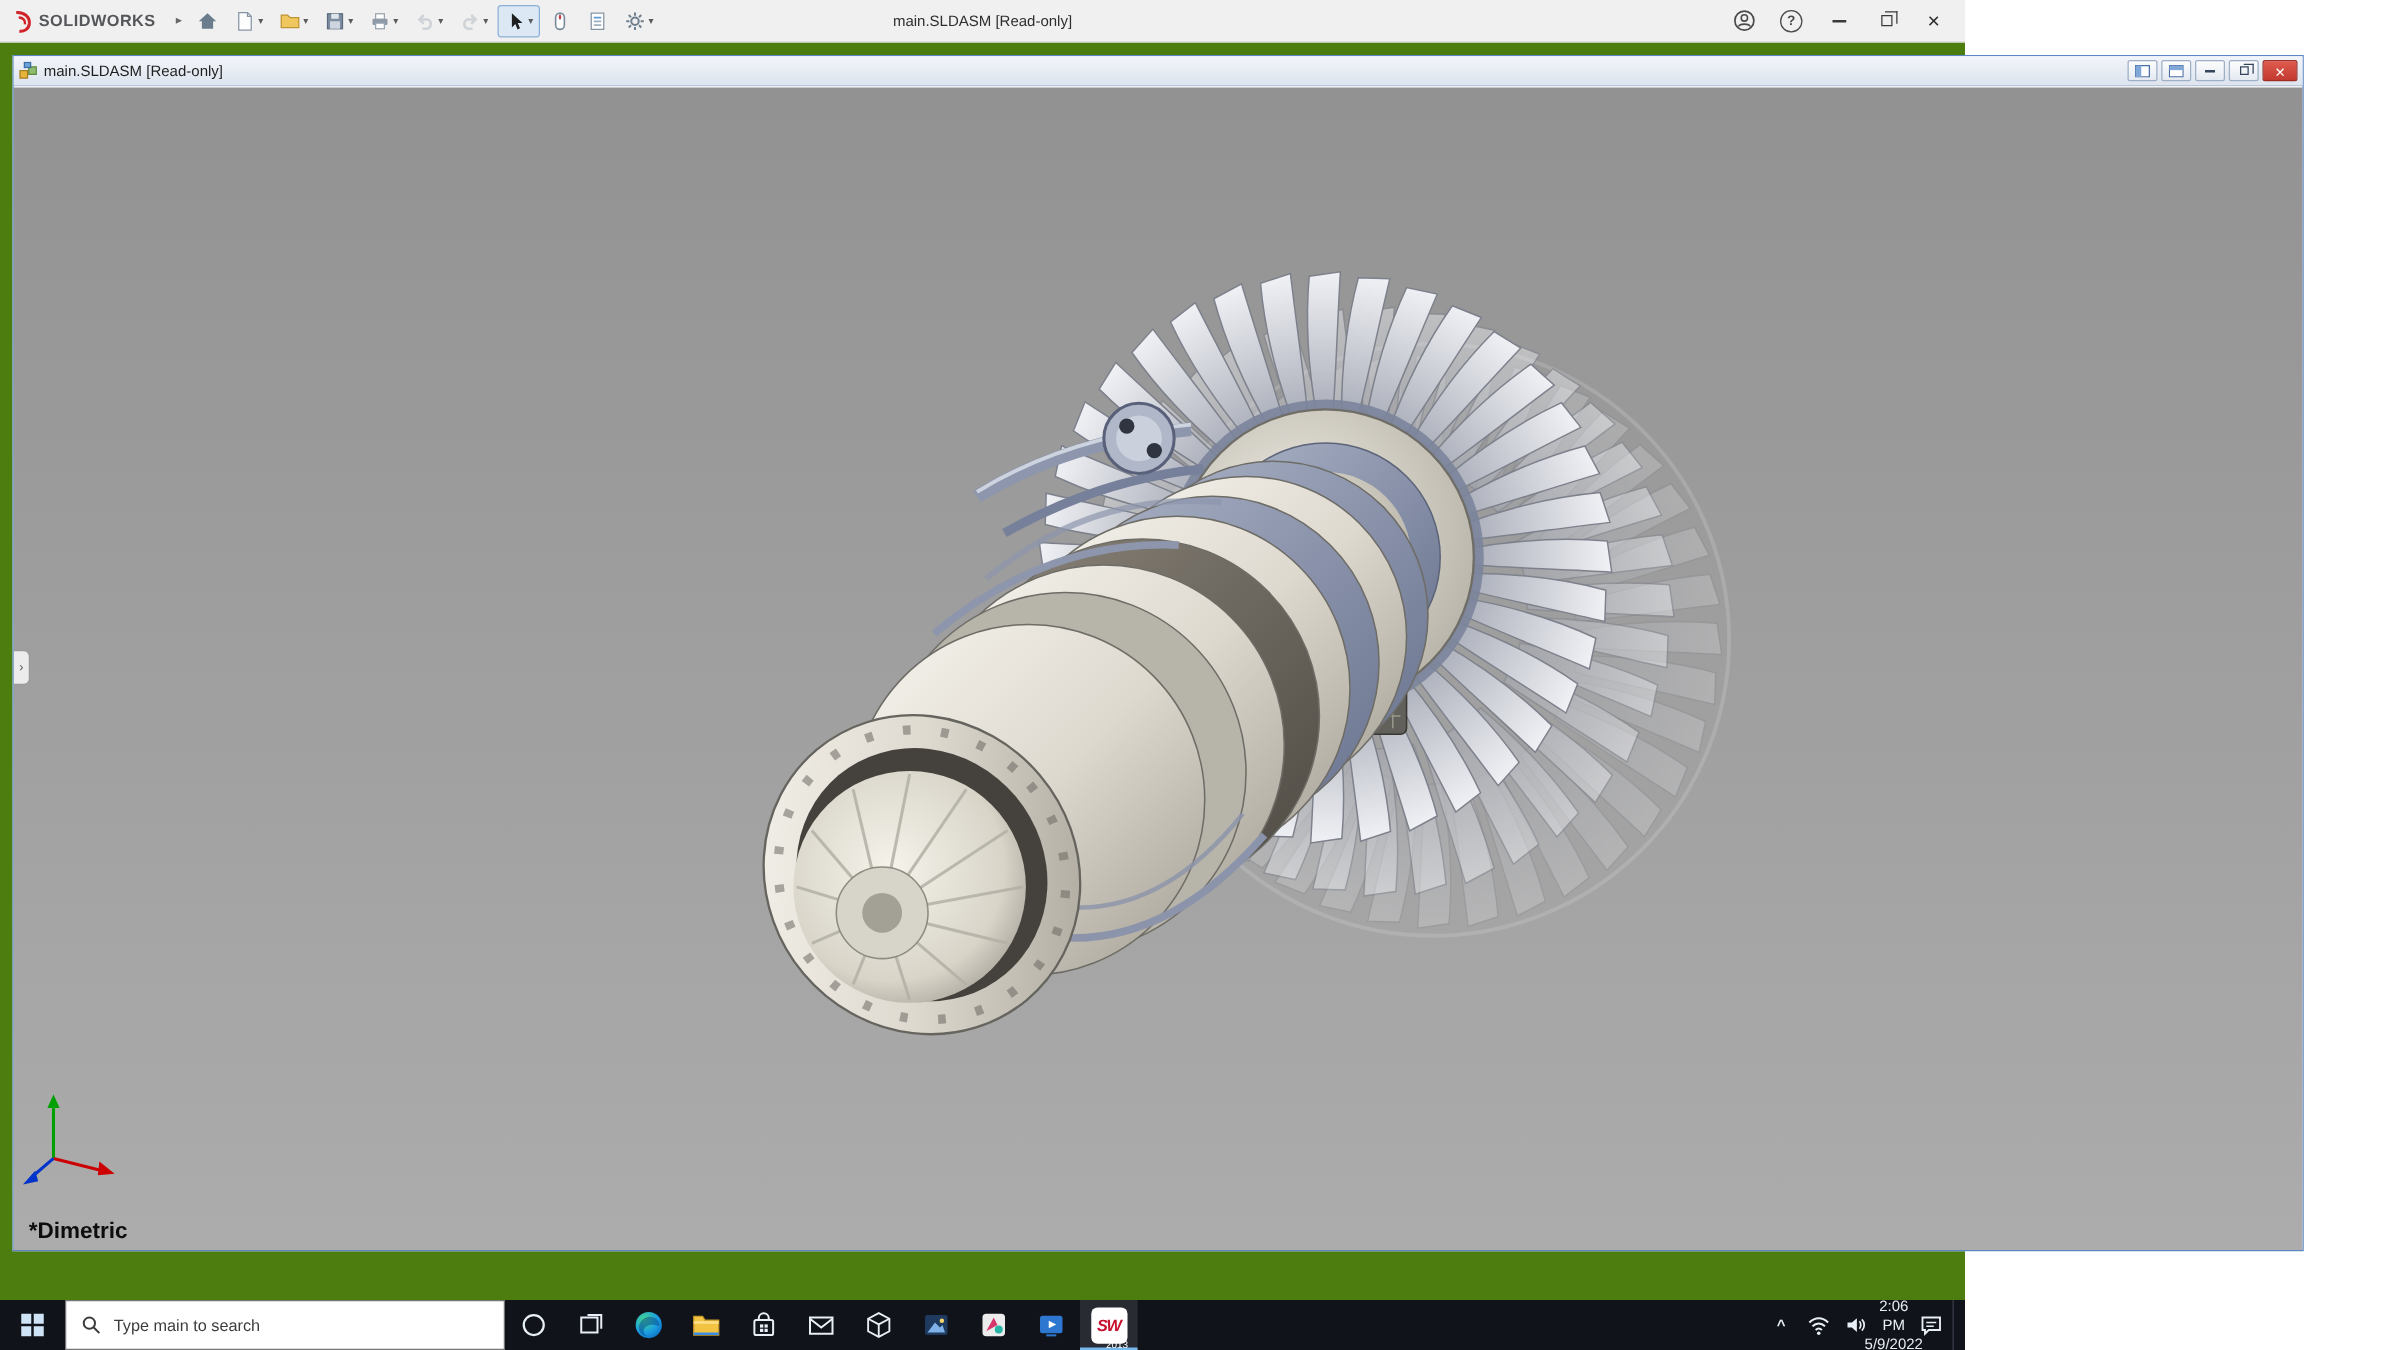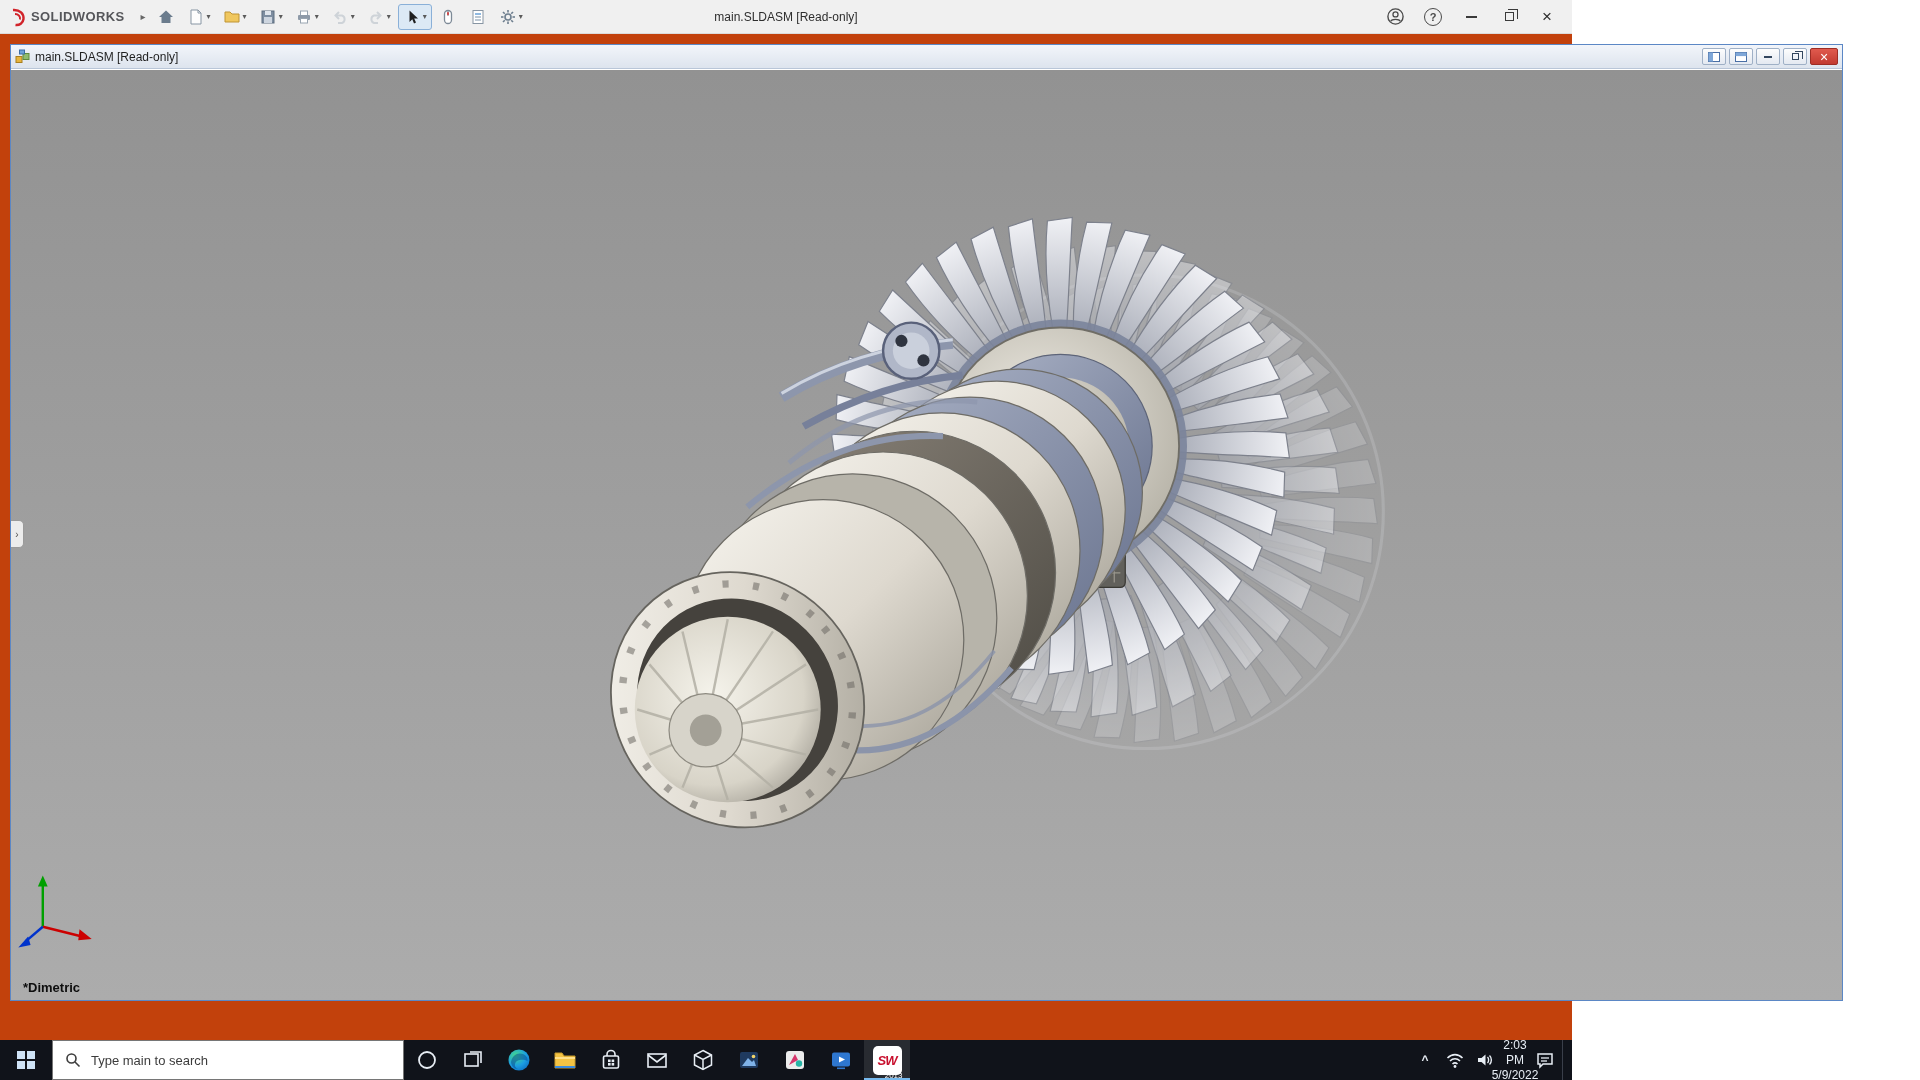--- a/index.html
+++ b/index.html
@@ -1,18 +1,18 @@
 <!DOCTYPE html>
 <html><head>
 <meta charset="utf-8">
 <style>
   * { margin:0; padding:0; box-sizing:border-box; }
   html,body { width:1920px; height:1080px; overflow:hidden; background:#ffffff;
               font-family:"Liberation Sans","DejaVu Sans",sans-serif; }
-  .stage { position:relative; width:1572px; height:1080px; background:#c2410c; }
+  .stage { position:relative; width:1572px; height:1080px; background:#4d7c0f; }
 
   
   .app-titlebar { position:absolute; top:0; left:0; width:100%; height:34px;
     background:#f0f0f0; border-bottom:1px solid #dcdcdc; display:flex; align-items:center;
     padding:0 6px; z-index:30; }
   .brand { display:flex; align-items:center; gap:5px; margin-right:10px; }
   .brand-text { font-size:13px; font-weight:bold; color:#55565a; letter-spacing:.4px; }
   .flyout { font-size:10px; color:#666; margin:0 6px; }
   .toolbar { display:flex; align-items:center; gap:2px; }
   .tb { display:flex; align-items:center; gap:2px; height:26px; padding:0 4px;
@@ -42,21 +42,21 @@
     border:1px solid #9fb0c6; background:linear-gradient(#fdfdfd,#e4e9f1); border-radius:2px; cursor:default; }
   .dc.red { background:linear-gradient(#e05a4e,#c23a30); border-color:#9d2d25; width:28px; }
   .dc.red .close-glyph { color:#fff; font-size:14px; }
   .dc .shape-min { width:8px; height:2px; background:#33465e; }
   .dc .shape-restore { width:7px; height:7px; border-color:#33465e; }
   .dc .shape-restore::before { width:7px; height:7px; border-color:#33465e; left:2px; top:-3px; }
 
   .viewport { position:absolute; top:25px; left:0; right:0; bottom:0;
     background:linear-gradient(#929292,#acacac); overflow:hidden; }
   .viewport svg.scene { position:absolute; inset:0; width:100%; height:100%; }
-  .orientation-label { position:absolute; left:12px; bottom:5px; font-size:13px; font-weight:600; color:#0d0d0d; }
+  .orientation-label { position:absolute; left:12px; bottom:5px; font-size:18px; font-weight:600; color:#0d0d0d; }
   .collapse-tab { position:absolute; left:0; top:450px; width:13px; height:28px;
     background:#ececec; border:1px solid #9a9a9a; border-left:none; border-radius:0 5px 5px 0;
     display:flex; align-items:center; justify-content:center; font-size:10px; color:#555; cursor:default; }
 
   
   .taskbar { position:absolute; left:0; bottom:0; width:100%; height:40px;
     background:#10131a; display:flex; align-items:stretch; z-index:40; color:#e8eef5; }
   .tk { display:flex; align-items:center; justify-content:center; cursor:default;text-align:right; }
   .start-btn { width:52px; }
   .win-logo { display:grid; grid-template-columns:8px 8px; grid-template-rows:8px 8px; gap:2px; }
@@ -509,21 +509,21 @@
           </svg>
       </div>
       <div class="tk">
         <svg width="20" height="20" viewBox="0 0 20 20">
             <polygon points="3,8 6.5,8 10.5,4.5 10.5,15.5 6.5,12 3,12" fill="#e8eef5"></polygon>
             <path d="M12.5 7 C14 8.5 14 11.5 12.5 13" fill="none" stroke="#e8eef5" stroke-width="1.4"></path>
             <path d="M14.5 5.5 C17 8 17 12 14.5 14.5" fill="none" stroke="#e8eef5" stroke-width="1.4"></path>
           </svg>
       </div>
       <div class="clock tk">
-        <div>2:03 PM</div>
+        <div>2:06 PM</div>
         <div>5/9/2022</div>
       </div>
       <div class="tk">
         <svg width="20" height="20" viewBox="0 0 20 20">
             <path d="M3 4 H17 V14 H8 L5 17 V14 H3 Z" fill="none" stroke="#e8eef5" stroke-width="1.5"></path>
             <line x1="6" y1="8" x2="14" y2="8" stroke="#e8eef5" stroke-width="1.3"></line>
             <line x1="6" y1="11" x2="12" y2="11" stroke="#e8eef5" stroke-width="1.3"></line>
           </svg>
       </div>
       <div class="show-desktop"></div>

